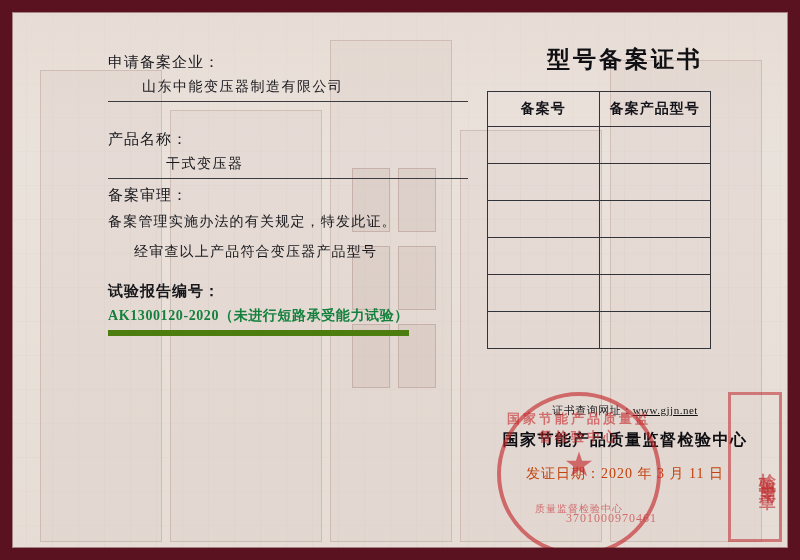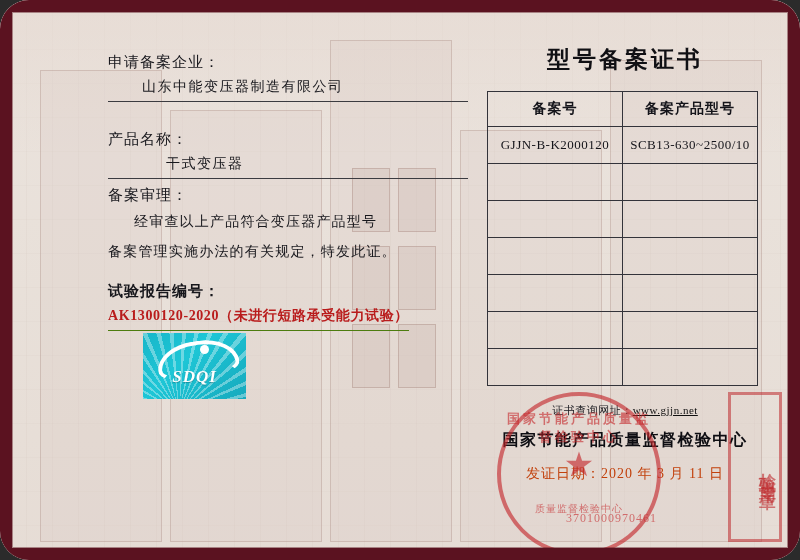--- a/index.html
+++ b/index.html
@@ -7,21 +7,20 @@
     padding: 0;
     background: #2b2b2b;
   }
   #page {
     position: relative;
     width: 800px;
     height: 560px;
     overflow: hidden;
     background: #e9e3dd;
     font-family: "Liberation Serif", serif;
-    border-radius: 29px;
   }
   
   .bg-art {
     position: absolute;
     inset: 0;
     background:
       linear-gradient(180deg, rgba(236,228,222,0.65) 0%, rgba(232,222,214,0.5) 45%, rgba(228,216,208,0.6) 100%),
       repeating-linear-gradient(90deg, rgba(150,120,110,0.10) 0px, rgba(150,120,110,0.10) 1px, rgba(0,0,0,0) 1px, rgba(0,0,0,0) 26px),
       repeating-linear-gradient(0deg, rgba(150,120,110,0.07) 0px, rgba(150,120,110,0.07) 1px, rgba(0,0,0,0) 1px, rgba(0,0,0,0) 34px);
     pointer-events: none;
@@ -87,23 +86,23 @@
   .field-value.indent-small { padding-left: 58px; }
   .para-line {
     font-size: 14px;
     color: #17171c;
     line-height: 30px;
     letter-spacing: 1.2px;
   }
   .para-line.first { padding-left: 26px; }
   .report-no {
     font-size: 14px;
-    color: #b91c1c;
+    color: #15803d;
     line-height: 26px;
-    border-bottom: 1px solid #4d7c0f;
+    border-bottom: 6px solid #4d7c0f;
     letter-spacing: 0.6px;
     display: inline-block;
     padding-bottom: 1px;
   }
 
   
   .logo {
     position: absolute;
     left: 143px;
     top: 333px;
@@ -159,21 +158,21 @@
   .cert-title {
     text-align: center;
     font-size: 23px;
     font-weight: bold;
     color: #101014;
     letter-spacing: 3px;
     margin-bottom: 16px;
   }
   table.cert-table {
     border-collapse: collapse;
-    width: 271px;
+    width: 224px;
     table-layout: fixed;
   }
   table.cert-table th,
   table.cert-table td {
     border: 1px solid #33333a;
     height: 36px;
     text-align: center;
     font-size: 13px;
     color: #14141a;
     padding: 0 2px;
@@ -310,53 +309,43 @@
       <div class="field-value">山东中能变压器制造有限公司</div>
     </div>
 
     <div class="field" style="margin-top:25px;">
       <div class="field-label">产品名称：</div>
       <div class="field-value indent-small">干式变压器</div>
     </div>
 
     <div class="field" style="margin-top:4px;">
       <div class="field-label">备案审理：</div>
+      <div class="para-line">备案管理实施办法的有关规定，特发此证。</div>
       <div class="para-line first">经审查以上产品符合变压器产品型号</div>
-      <div class="para-line">备案管理实施办法的有关规定，特发此证。</div>
     </div>
 
     <div class="field" style="margin-top:12px;font-weight:bold;">
       <div class="field-label">试验报告编号：</div>
       <div class="report-no">AK1300120-2020（未进行短路承受能力试验）</div>
     </div>
 
   </div>
 
-  <div class="logo">
-    <div class="rays"></div>
-    <div class="swoosh"></div>
-    <div class="dot"></div>
-    <div class="txt">SDQI</div>
-  </div>
 
   <div class="right-col">
     <div class="cert-title">型号备案证书</div>
 
     <table class="cert-table">
       <thead>
         <tr>
           <th>备案号</th>
           <th>备案产品型号</th>
         </tr>
       </thead>
       <tbody>
-        <tr>
-          <td>GJJN-B-K2000120</td>
-          <td>SCB13-630~2500/10</td>
-        </tr>
         <tr>
           <td></td>
           <td></td>
         </tr>
         <tr>
           <td></td>
           <td></td>
         </tr>
         <tr>
           <td></td>

